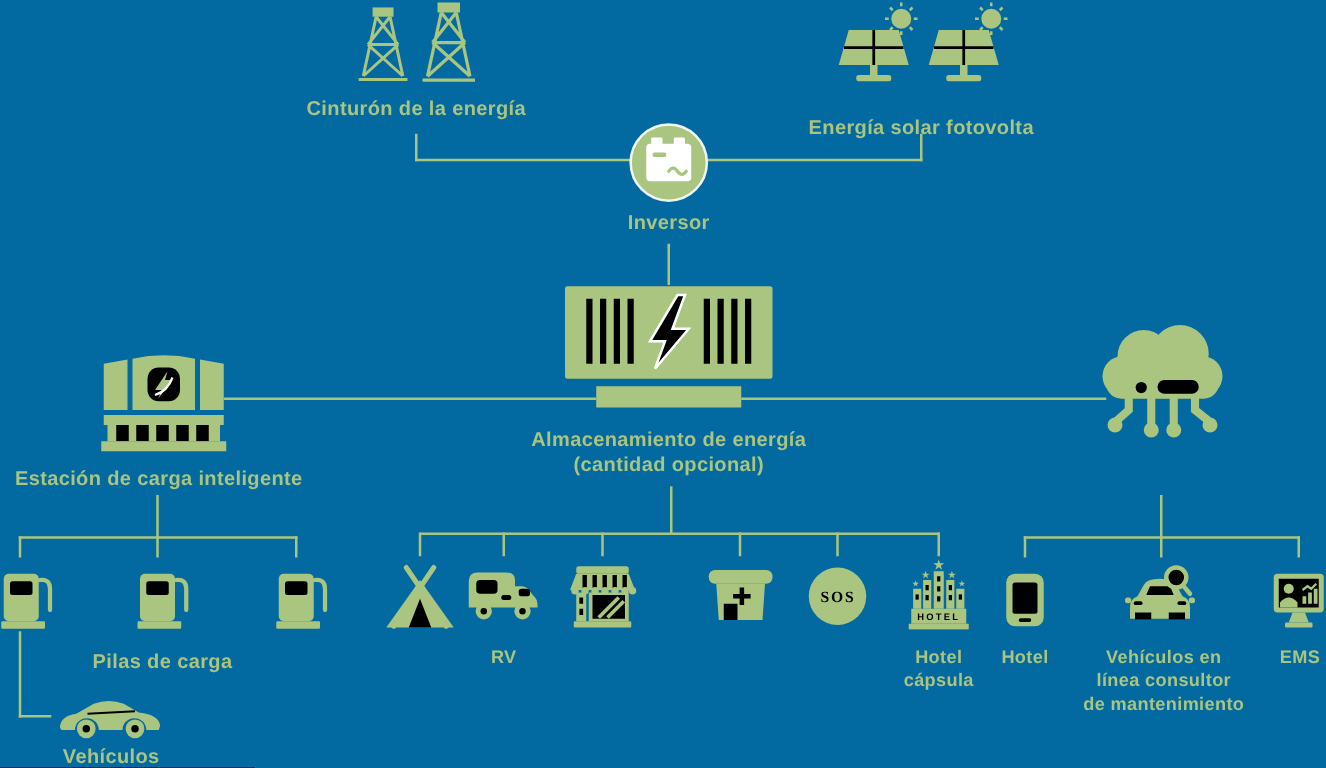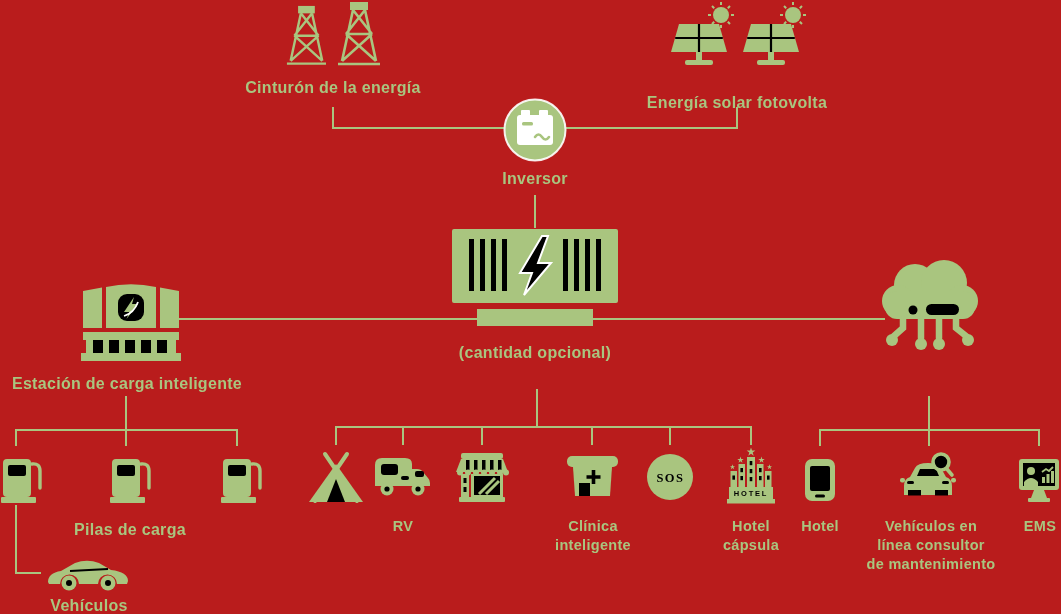--- a/index.html
+++ b/index.html
@@ -1,17 +1,17 @@
 <!DOCTYPE html>
 <html><head>
 <meta charset="utf-8">
 <style>
   html,body{margin:0;padding:0;background:#000;}
   .stage{
-    position:relative;width:1061px;height:614px;background:#b91c1c;
+    position:relative;width:1061px;height:614px;background:#0369a1;
     overflow:hidden;font-family:"Liberation Sans",sans-serif;
   }
   .label{
     position:absolute;color:#a9c57f;font-weight:700;text-align:center;
     transform:translateX(-50%);white-space:nowrap;letter-spacing:.3px;
     font-size:16px;line-height:20px;
   }
   .label.sm{font-size:14.5px;line-height:19px;}
   .hline,.vline{position:absolute;background:#a9c57f;}
   .hline{height:2px;}
@@ -120,20 +120,21 @@
         <rect x="113" y="12" width="5" height="52"></rect>
           <rect x="124" y="12" width="5" height="52"></rect>
         <rect x="135" y="12" width="5" height="52"></rect>
           <rect x="146" y="12" width="5" height="52"></rect>
       </g>
       <path d="M92,9 L70,46 H82 L74,68 L101,36 H88 L98,9 Z" fill="#000000" stroke="#ffffff" stroke-width="2"></path>
       <rect class="sg" x="27" y="82" width="116" height="17"></rect>
     </svg>
   </div>
   <div class="label" style="left:535px;top:343px">
+    <div>Almacenamiento de energía</div>
     <div>(cantidad opcional)</div>
   </div>
 
   <div class="node" style="left:81px;top:281px">
     <svg width="100" height="82" viewBox="0 0 100 82">
       <polygon class="sg" points="2,10 21,6.5 21,47 2,47"></polygon>
       <path class="sg" d="M25,6 Q50,0.5 75,6 L75,47 L25,47 Z"></path>
       <polygon class="sg" points="79,6.5 98,10 98,47 79,47"></polygon>
       <rect class="sk" x="37" y="13" width="26" height="27" rx="9"></rect>
       <polygon class="sg" points="53,16 43,31 48.5,31 45.5,38 57,23 51,23"></polygon>
@@ -265,24 +266,20 @@
     </svg>
   </div>
 
   <div class="node" style="left:565px;top:451px">
     <svg width="55" height="51" viewBox="0 0 55 51">
       <rect class="sg" x="2" y="5" width="51" height="11" rx="5"></rect>
       <polygon class="sg" points="8,16 47,16 45,45 10,45"></polygon>
       <path class="lk" stroke-width="3.6" d="M28.5,19 V33 M21.5,26 H35.5"></path>
       <rect class="sk" x="14" y="32" width="11" height="13"></rect>
     </svg>
-  </div>
-  <div class="label sm" style="left:593px;top:517px">
-    <div>Clínica</div>
-    <div>inteligente</div>
   </div>
 
   <div class="node" style="left:646px;top:453px">
     <svg width="48" height="48" viewBox="0 0 48 48">
       <circle class="sg" cx="24" cy="24" r="23"></circle>
       <text x="24.5" y="28.5" text-anchor="middle" font-family="'Liberation Serif',serif" font-weight="700" font-size="12.5" letter-spacing="1.5" fill="#000000">SOS</text>
     </svg>
   </div>
 
   <div class="node" style="left:727px;top:447px">

